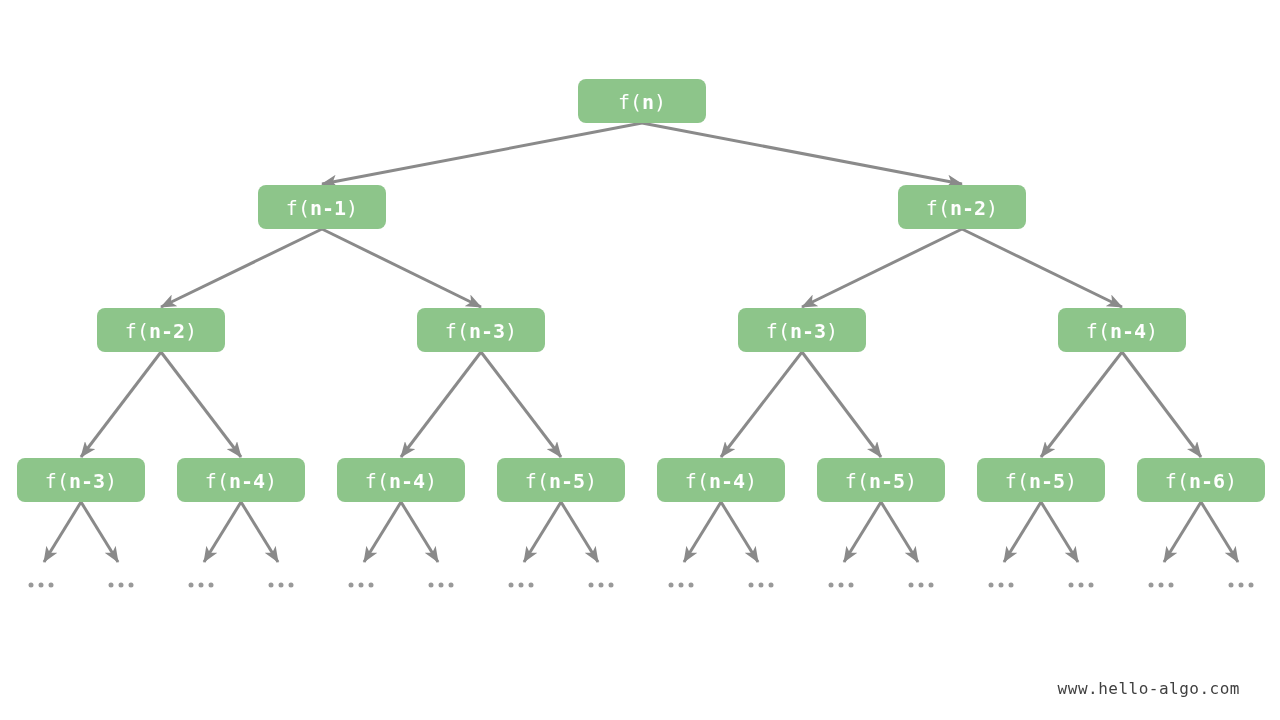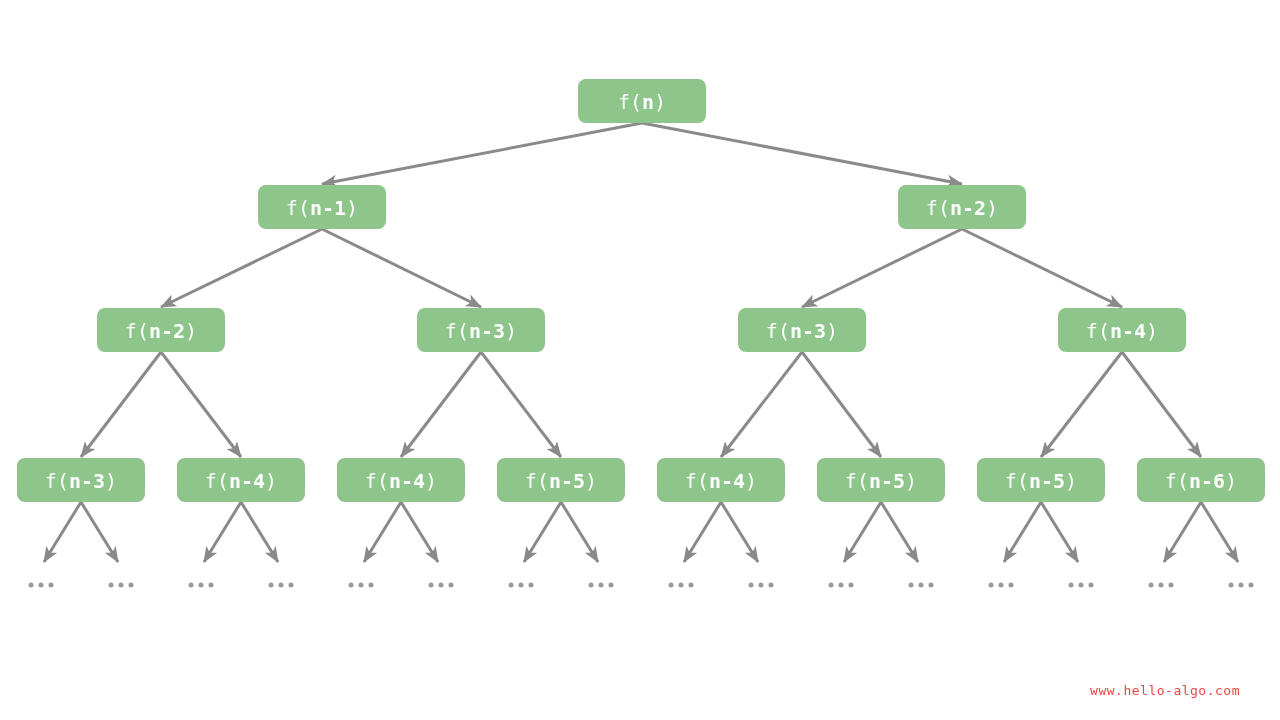--- a/index.html
+++ b/index.html
@@ -11,23 +11,23 @@
     overflow: hidden;
     font-family: "DejaVu Sans Mono", "Liberation Mono", monospace;
   }
   .canvas svg { display: block; }
   .node-label { font-family: "DejaVu Sans Mono", "Liberation Mono", monospace; }
   .watermark {
     position: absolute;
     right: 40px;
     bottom: 22px;
     font-family: "DejaVu Sans Mono", "Liberation Mono", monospace;
-    font-size: 13px;
+    font-size: 16px;
     letter-spacing: 0.5px;
-    color: #ef4444;
+    color: #404040;
     user-select: none;
   }
 </style>
 </head>
 <body>
 
 <div class="canvas">
   <svg width="1280" height="720" viewBox="0 0 1280 720" xmlns="http://www.w3.org/2000/svg">
       <defs>
         <marker id="arrowhead" markerUnits="userSpaceOnUse" markerWidth="16" markerHeight="13" refX="15" refY="6.5" orient="auto">

